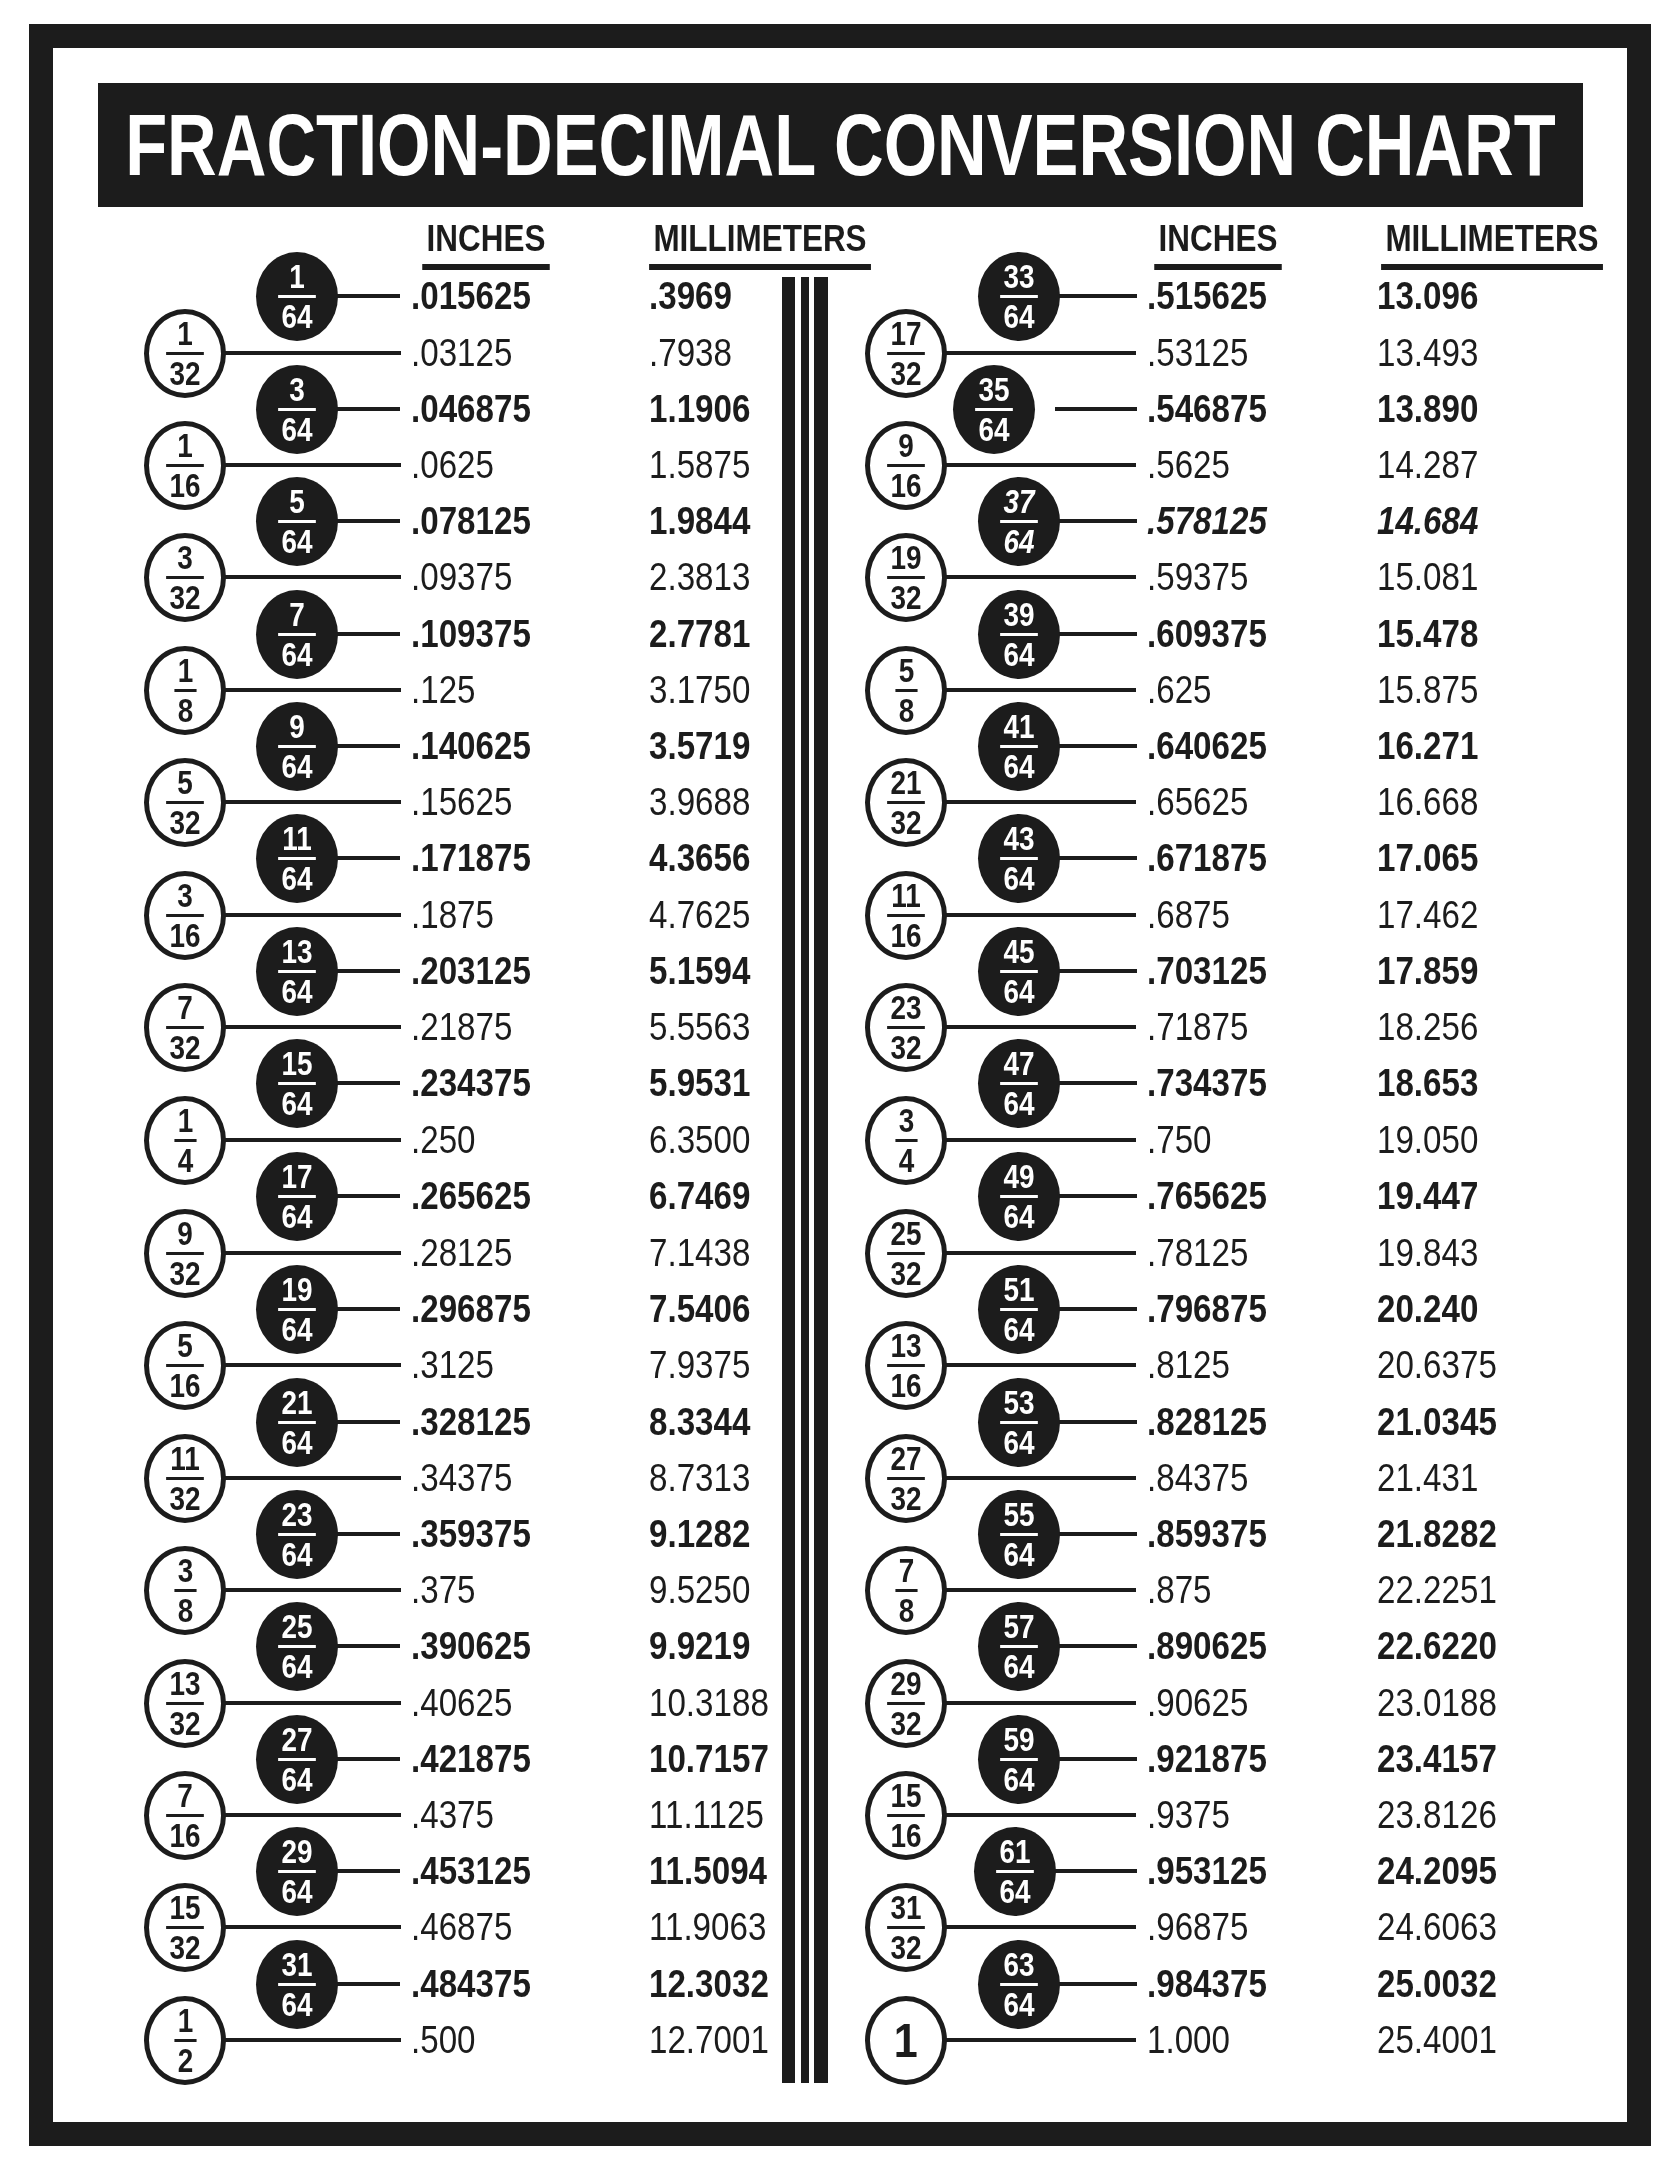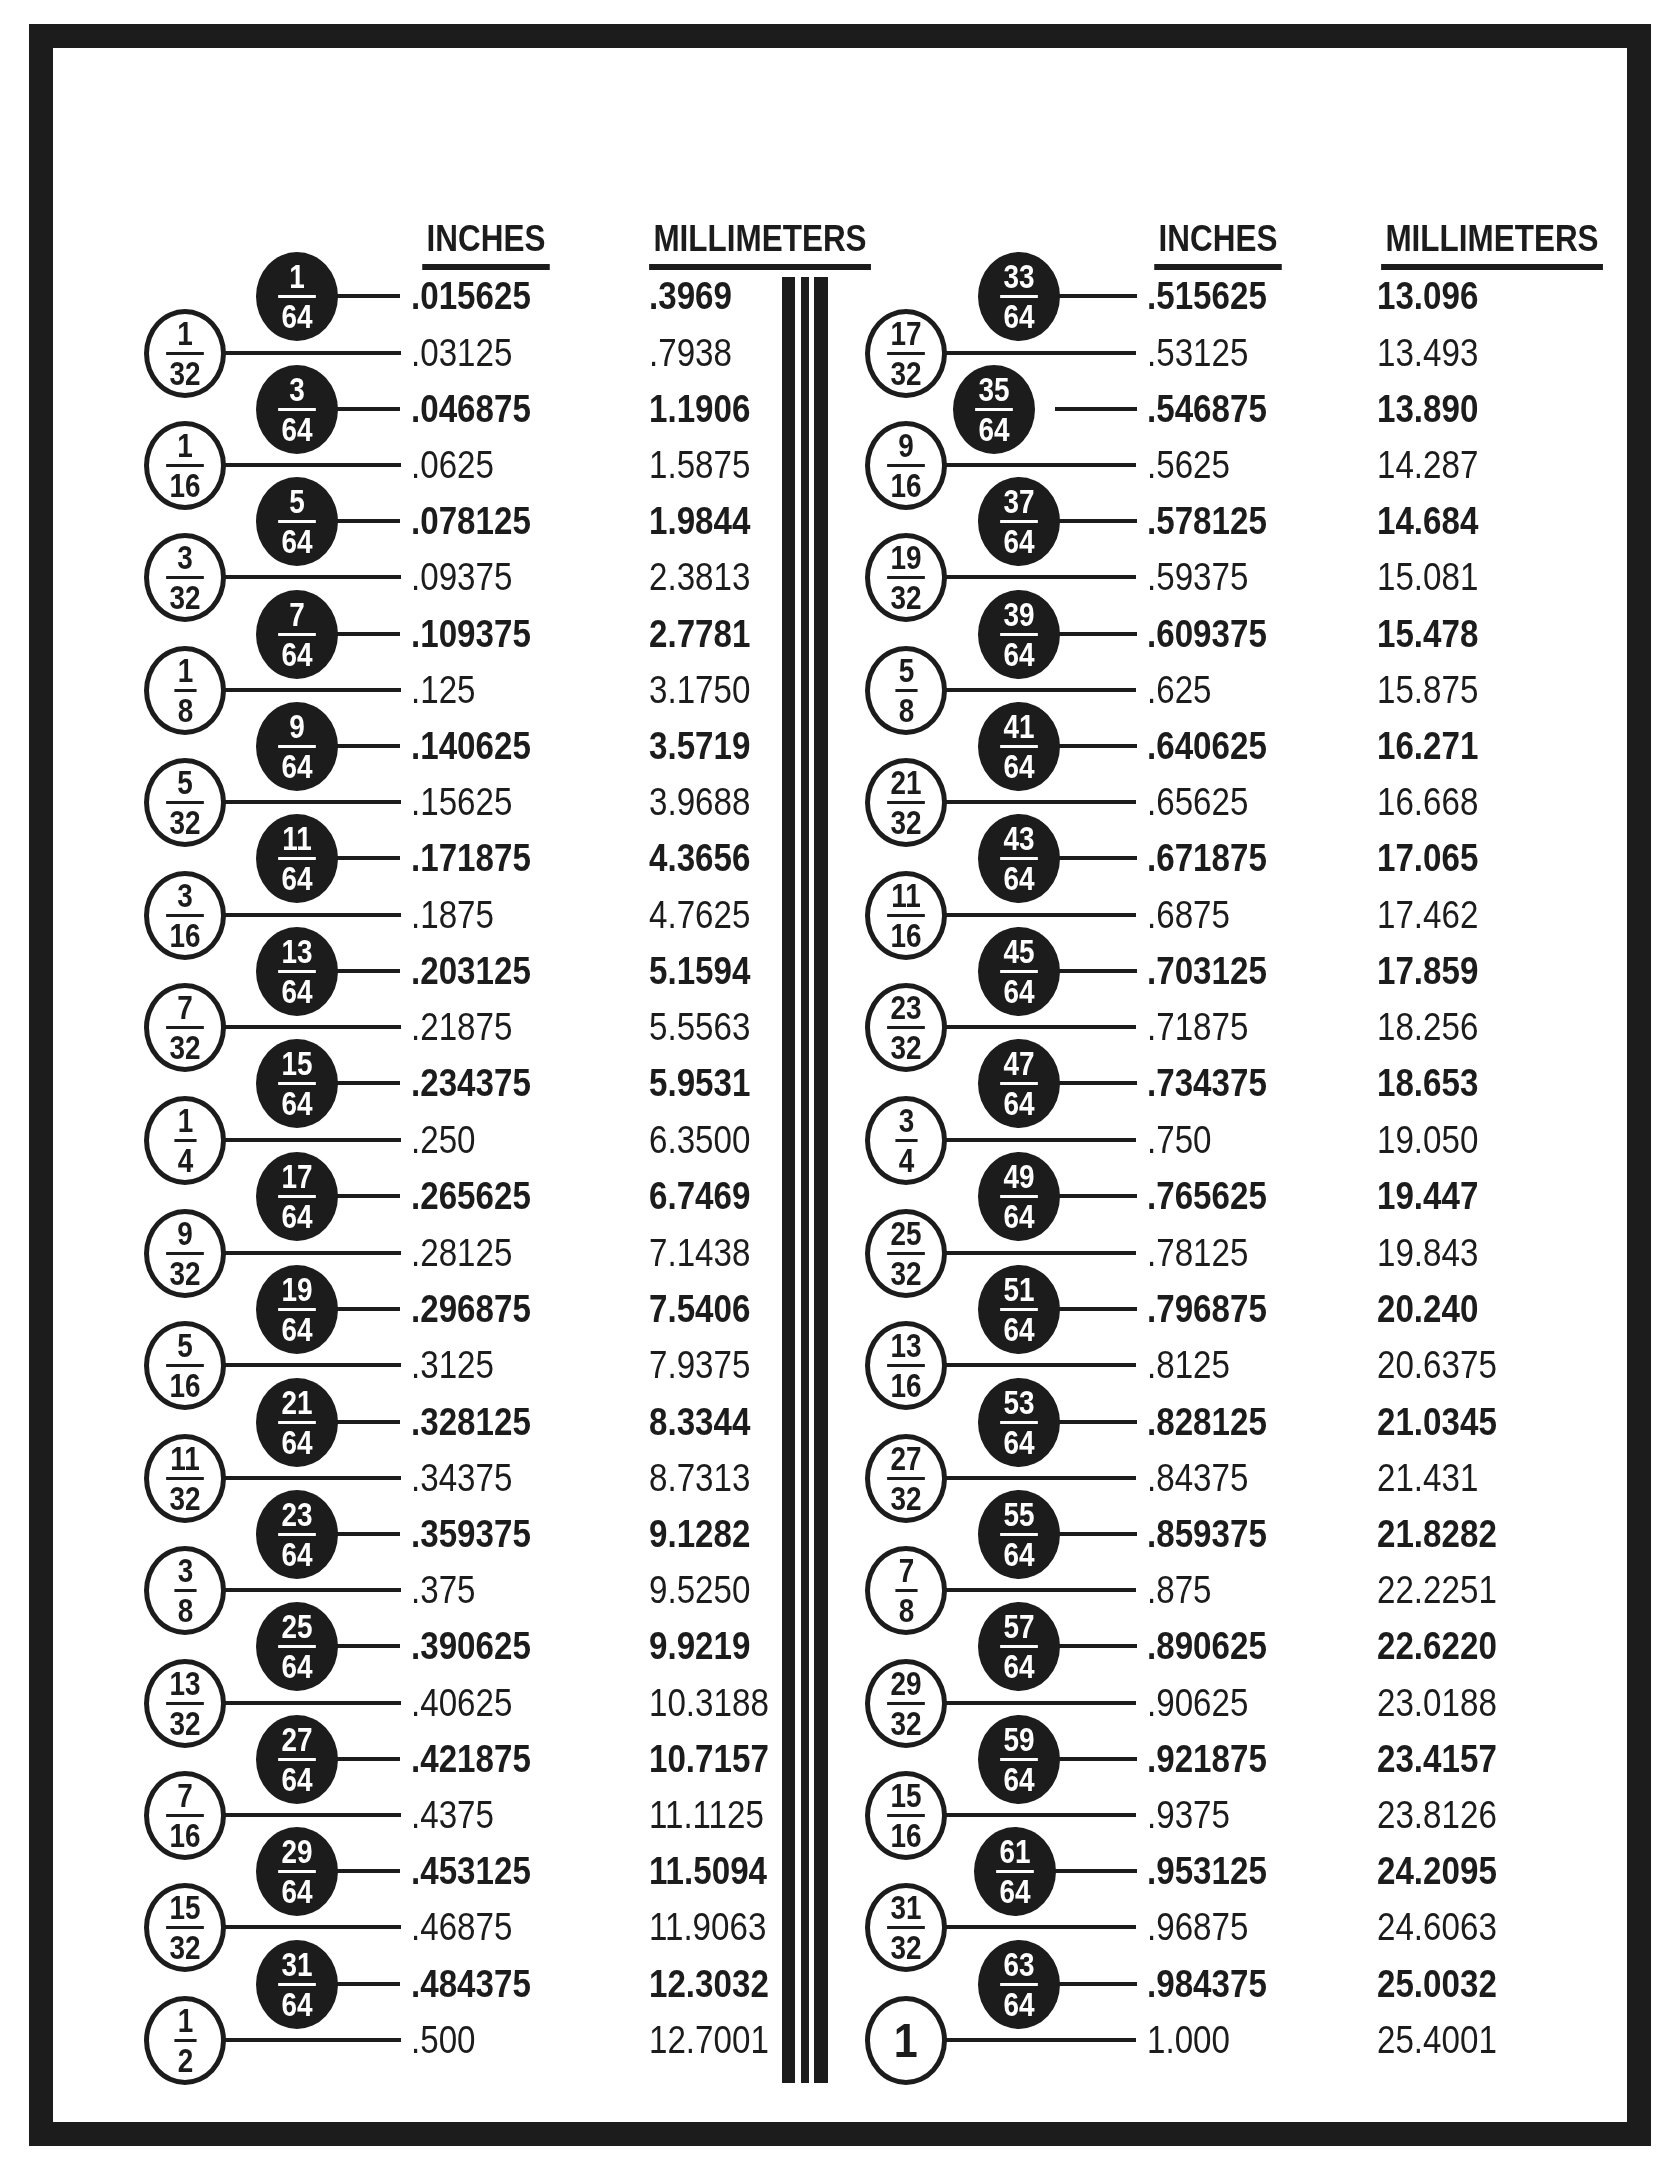--- a/index.html
+++ b/index.html
@@ -112,20 +112,23 @@
   .val.bold { font-weight: 700; }
   .val.reg  { font-weight: 400; }
 </style>
 </head>
 <body>
 
 <div class="stage">
 
   <div class="frame"></div>
 
+  <div class="title-box">
+    <span>FRACTION-DECIMAL CONVERSION CHART</span>
+  </div>
 
   <div class="col-header" style="left:486px">
     <span>INCHES</span>
   </div>
   <div class="col-header" style="left:760px">
     <span>MILLIMETERS</span>
   </div>
   <div class="col-header" style="left:1218px">
     <span>INCHES</span>
   </div>
@@ -563,21 +566,21 @@
         <div class="circle open" style="left: 865px;">
           <div class="frac">
             <span>9</span>
             <span class="bar"></span>
             <span>16</span>
           </div>
         </div>
         <span class="val reg" style="left: 1147px;">.5625</span>
         <span class="val reg" style="left: 1377px;">14.287</span>
       </div>
-      <div class="row" style="top: 476px;">
+      <div class="row" style="top: 476px; font-style: italic;">
         <div class="connector" style="left: 1055px; width: 82px;"></div>
         <div class="circle filled" style="left: 978px;">
           <div class="frac">
             <span>37</span>
             <span class="bar"></span>
             <span>64</span>
           </div>
         </div>
         <span class="val bold" style="left: 1147px;">.578125</span>
         <span class="val bold" style="left: 1377px;">14.684</span>

